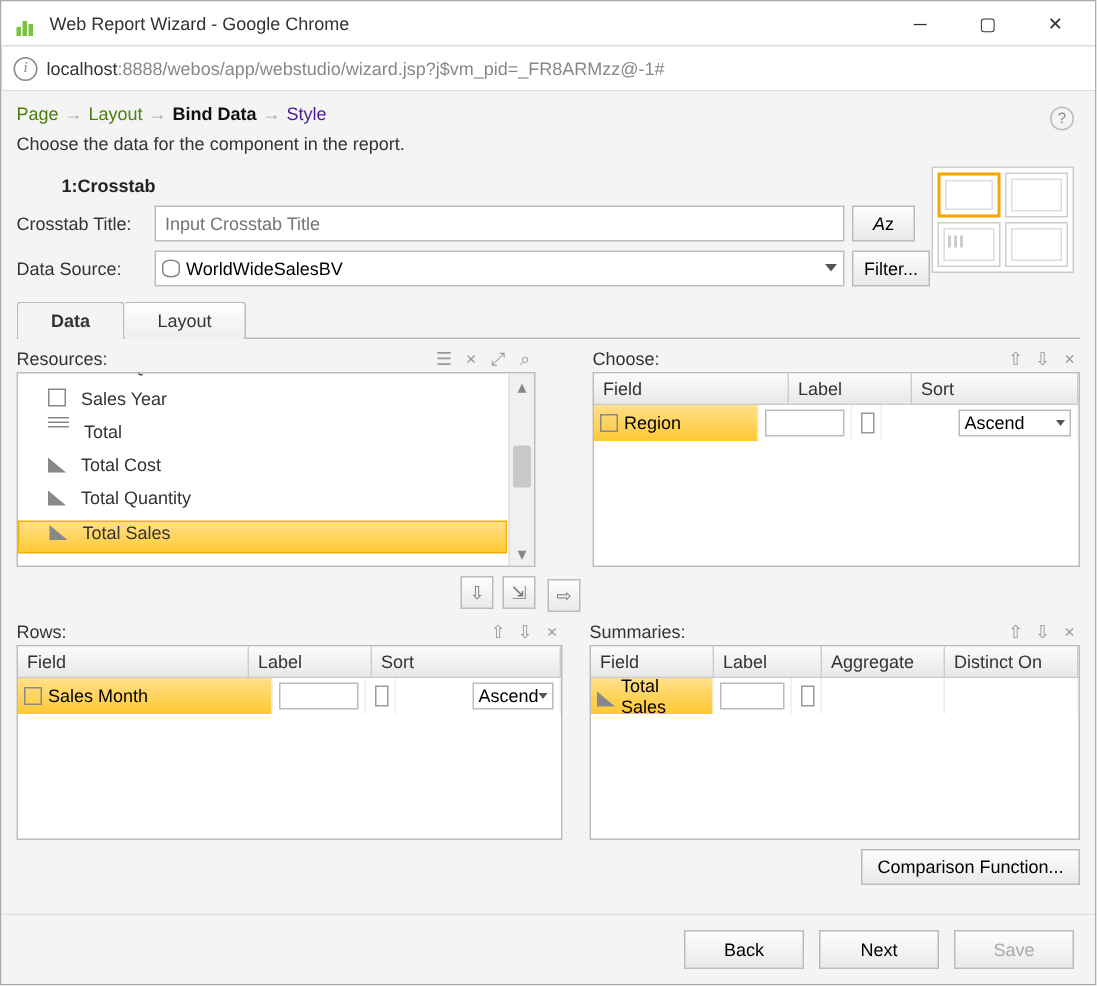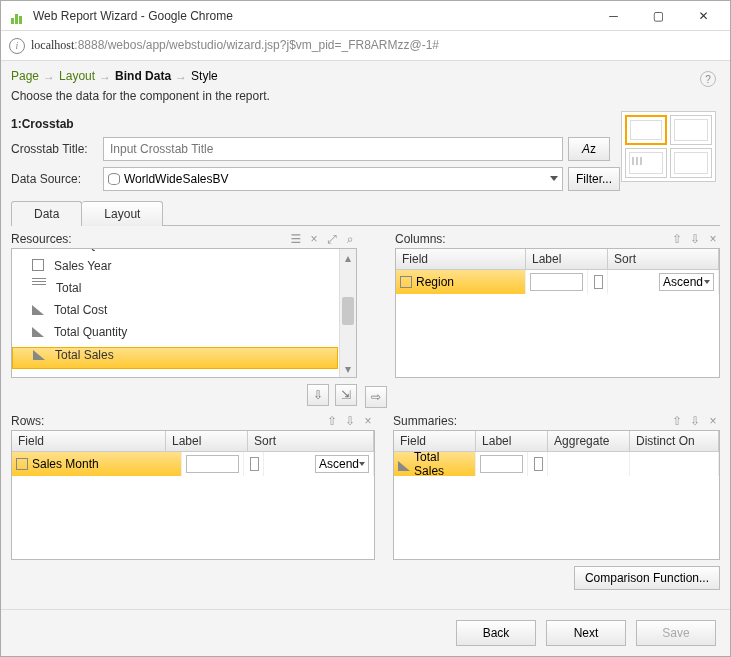--- a/index.html
+++ b/index.html
@@ -7,53 +7,53 @@
 
 .window { border: 1px solid #aaa; width: 731px; height: 657px; display: flex; flex-direction: column; }
 .titlebar { height: 30px; display: flex; align-items: center; padding: 0 4px; background: #fff; border-bottom: 1px solid #ddd; }
 .titlebar .app-icon { width: 16px; height: 16px; margin: 0 6px; display: flex; align-items: flex-end; gap: 1px; }
 .titlebar .app-icon span { display: inline-block; width: 3px; background: #7ac143; }
 .titlebar .title { color: #333; flex: 1; }
 .titlebar .ctrl { width: 45px; height: 28px; display: flex; align-items: center; justify-content: center; color: #333; }
 
 .addrbar { height: 30px; display: flex; align-items: center; padding: 0 8px; border-bottom: 1px solid #ddd; color: #888; }
 .addrbar .info { width: 16px; height: 16px; border: 1px solid #888; border-radius: 50%; display: flex; align-items: center; justify-content: center; margin-right: 6px; font-style: italic; font-family: Georgia, serif; font-size: 10px; }
-.addrbar .host { color: #333; font-family: Liberation Serif, serif; }
+.addrbar .host { color: #333; }
 
 .content { padding: 8px 10px; background: #f4f4f4; flex: 1; display: flex; flex-direction: column; position: relative; }
 
 .breadcrumb { display: flex; align-items: center; gap: 4px; color: #777; margin-bottom: 6px; }
 .breadcrumb .step { color: #4d7c0f; }
 .breadcrumb .step.active { color: #111; font-weight: 600; }
 .breadcrumb .arrow { color: #aaa; }
-.breadcrumb .disabled { color: #000000; }
+.breadcrumb .disabled { color: #4c1d95; }
 .help-btn { position: absolute; right: 14px; top: 10px; width: 16px; height: 16px; border: 1px solid #bbb; border-radius: 50%; display: flex; align-items: center; justify-content: center; color: #888; font-size: 10px; }
 
 .instr { color: #333; margin-bottom: 14px; }
-.section-title { font-weight: 700; color: #222; margin-bottom: 6px; }
+.section-title { font-weight: 700; color: #222; margin-bottom: 6px; margin-left: 30px; }
 
 .form-area { position: relative; }
 .thumbs { position: absolute; right: 4px; top: -6px; display: grid; grid-template-columns: 42px 42px; grid-template-rows: 30px 30px; gap: 3px; border: 1px solid #ccc; padding: 3px; background: #fff; }
 .thumbs .thumb { border: 1px solid #ccc; background: #fff; position: relative; }
 .thumbs .thumb.sel { border: 2px solid #f7a600; }
 .thumbs .thumb .mini { position: absolute; inset: 3px; border: 1px solid #ddd; }
 .thumbs .thumb .mini.bars::before { content:""; position:absolute; left:2px; top:4px; width:2px; height:8px; background:#ccc; box-shadow: 4px 0 #ccc, 8px 0 #ccc; }
 
 .form-row { display: flex; align-items: center; margin-bottom: 6px; }
 .form-row label { width: 92px; color: #333; }
 .form-row .tinput { flex: 1; height: 24px; border: 1px solid #bbb; background: #fff; padding: 0 6px; color: #aaa; max-width: 460px; }
 .form-row .font-btn { width: 42px; height: 24px; border: 1px solid #bbb; background: linear-gradient(#fefefe,#e9e9e9); margin-left: 5px; display:flex; align-items:center; justify-content:center; font-family: Georgia, serif; font-style: italic; }
 .form-row .dsel { flex: 1; height: 24px; border: 1px solid #bbb; background: #fff; display: flex; align-items: center; padding: 0 4px; max-width: 460px; position: relative; }
 .form-row .dsel .cyl { width: 12px; height: 12px; border: 1px solid #888; border-radius: 50% / 30%; margin-right: 4px; }
 .form-row .dsel .caret { position: absolute; right: 4px; top: 8px; width: 0; height: 0; border-left: 4px solid transparent; border-right: 4px solid transparent; border-top: 5px solid #555; }
 .form-row .filter-btn { width: 52px; height: 24px; border: 1px solid #bbb; background: linear-gradient(#fefefe,#e9e9e9); margin-left: 5px; }
 
 .tabs { display: flex; margin-top: 10px; align-items: flex-end; }
 .tabs .tab { padding: 5px 22px; border: 1px solid #bbb; border-bottom: none; background: linear-gradient(#fefefe,#eee); color: #333; border-radius: 3px 3px 0 0; }
-.tabs .tab.active { background: #f4f4f4; font-weight: 400; position: relative; z-index: 2; }
+.tabs .tab.active { background: #f4f4f4; font-weight: 700; position: relative; z-index: 2; }
 .tabs .tab + .tab { border-left: none; }
 .tab-body { border-top: 1px solid #bbb; margin-top: -1px; padding-top: 6px; }
 
 .panels-top { display: flex; gap: 8px; }
 .panel { flex: 1; display: flex; flex-direction: column; }
 .panel-head { display: flex; align-items: center; margin-bottom: 2px; }
 .panel-head .ptitle { color: #333; flex: 1; }
 .panel-head .pactions { display: flex; gap: 4px; color: #999; font-size: 11px; }
 .panel-head .pactions span { width: 14px; text-align: center; }
 
@@ -217,35 +217,35 @@
               <div class="abtn">⇲</div>
             </div>
           </div>
 
           <div class="mid-arrows">
             <div class="abtn">⇨</div>
           </div>
 
           <div class="panel">
             <div class="panel-head">
-              <span class="ptitle">Columns:</span>
+              <span class="ptitle">Choose:</span>
               <span class="pactions">
                 <span>⇧</span>
                 <span>⇩</span>
                 <span>×</span>
               </span>
             </div>
             <div class="gridbox">
               <div class="gridhead">
                 <div class="gh" style="width:130px">Field</div>
                 <div class="gh" style="width:82px">Label</div>
                 <div class="gh" style="flex:1">Sort</div>
               </div>
               <div class="gridrow selected">
-                <div class="gc first" style="width:130px">
+                <div class="gc first" style="width:110px">
                     <span class="sq"></span>
                     <span>Region</span>
                   </div>
                 <div class="gc" style="width:62px">
                     <input type="text" style="">
                   </div>
                 <div class="gc" style="width:20px">
                     <span class="cbx"></span>
                   </div>
                 <div class="gc" style="flex:1">

